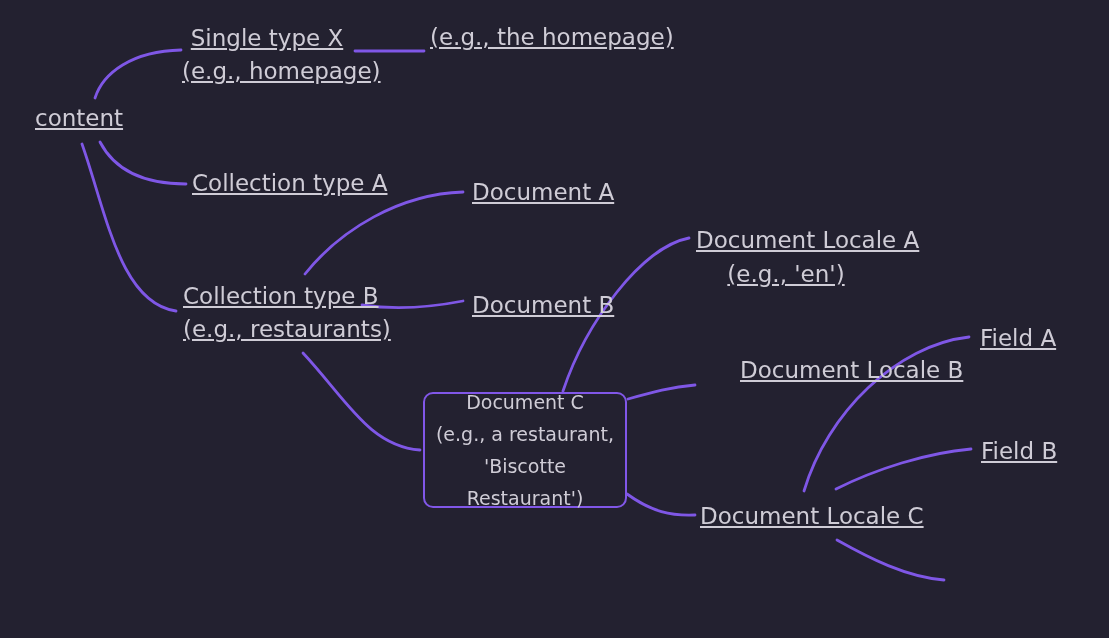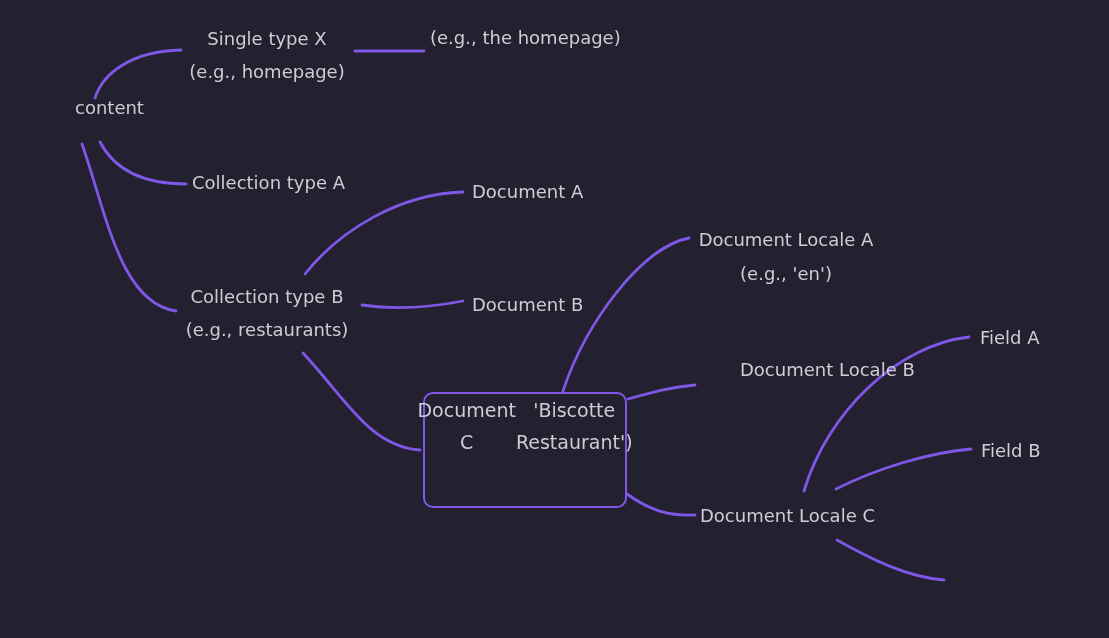--- a/index.html
+++ b/index.html
@@ -22,38 +22,39 @@
   }
   svg.edges path {
     fill: none;
     stroke: #7f57e6;
     stroke-width: 2.8;
     stroke-linecap: round;
   }
   .node {
     position: absolute;
     color: #cfccd6;
-    font-size: 18px;
+    font-size: 23px;
     line-height: 22px;
     white-space: nowrap;
     cursor: default;
+    text-decoration: underline;
   }
   .node.centered { text-align: center; white-space: normal; }
   .node .line { display: block; white-space: nowrap; }
   .lh33 { line-height: 33px; }
   .lh34 { line-height: 34px; margin-top: 16px; }
   .doc-c-box {
     position: absolute;
     left: 423px; top: 392px;
     width: 204px; height: 116px;
     box-sizing: border-box;
     border: 2.5px solid #8157e8;
     border-radius: 10px;
     display: flex;
-    flex-direction: row;
+    flex-direction: column;
     justify-content: center;
     text-align: center;
     color: #cfccd6;
     font-size: 19px;
     line-height: 32px;
   }
 </style>
 </head>
 <body>
 
@@ -68,21 +69,21 @@
     <path d="M 362 305 C 396 310 432 307 463 301"></path>
     <path d="M 303 353 C 346 399 369 446 420 450"></path>
     <path d="M 563 391 C 586 322 642 247 689 238"></path>
     <path d="M 628 399 C 653 392 671 387 695 385"></path>
     <path d="M 627 494 C 652 512 671 516 695 515"></path>
     <path d="M 804 491 C 827 413 897 345 969 337"></path>
     <path d="M 836 489 C 876 469 926 453 971 449"></path>
     <path d="M 837 540 C 869 558 906 577 944 580"></path>
   </svg>
 
-  <div class="node" style="left:35px; top:97px;margin-left:40px;">content</div>
+  <div class="node" style="left:35px; top:107px;">content</div>
 
   <div class="node centered lh33" style="left:182px; top:22px; width:170px;">
     <span class="line">Single type X</span>
     <span class="line">(e.g., homepage)</span>
   </div>
 
   <div class="node centered lh33" style="left:430px; top:21px; width:190px;">
     <span class="line">(e.g., the homepage)</span>
   </div>
 
@@ -92,20 +93,21 @@
 
   <div class="node centered lh33" style="left:183px; top:280px; width:168px;">
     <span class="line">Collection type B</span>
     <span class="line">(e.g., restaurants)</span>
   </div>
 
   <div class="node" style="left:472px; top:294px;">Document B</div>
 
   <div class="doc-c-box">
     <span class="line">Document C</span>
+    <span class="line">(e.g., a restaurant,</span>
     <span class="line">'Biscotte Restaurant')</span>
   </div>
 
   <div class="node centered lh34" style="left:696px; top:207px; width:180px;">
     <span class="line">Document Locale A</span>
     <span class="line">(e.g., 'en')</span>
   </div>
 
   <div class="node" style="left:700px; top:359px;margin-left:40px;">Document Locale B</div>
 

